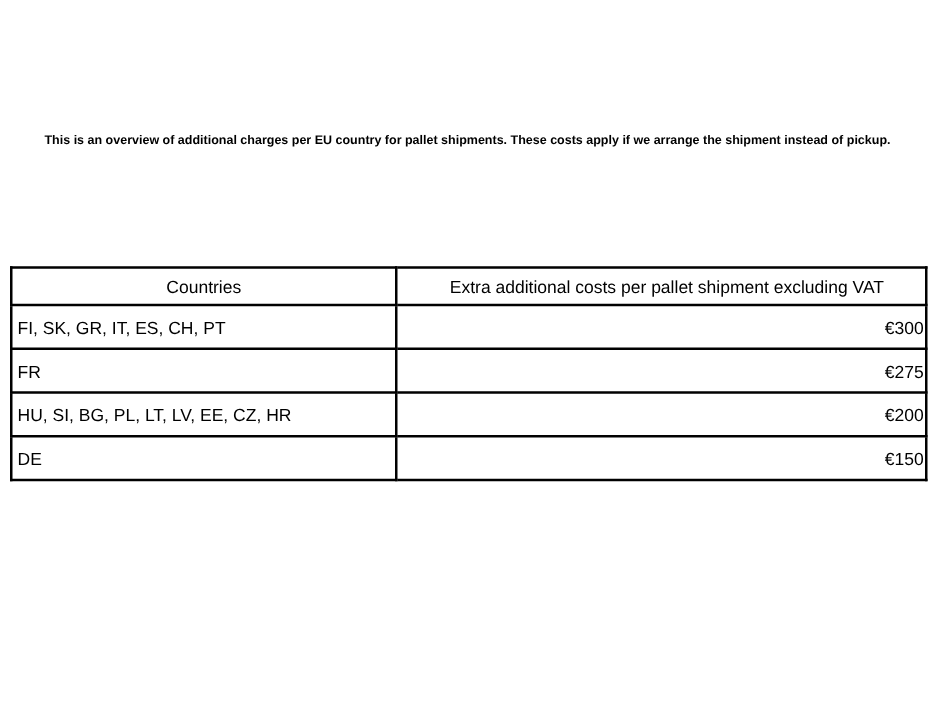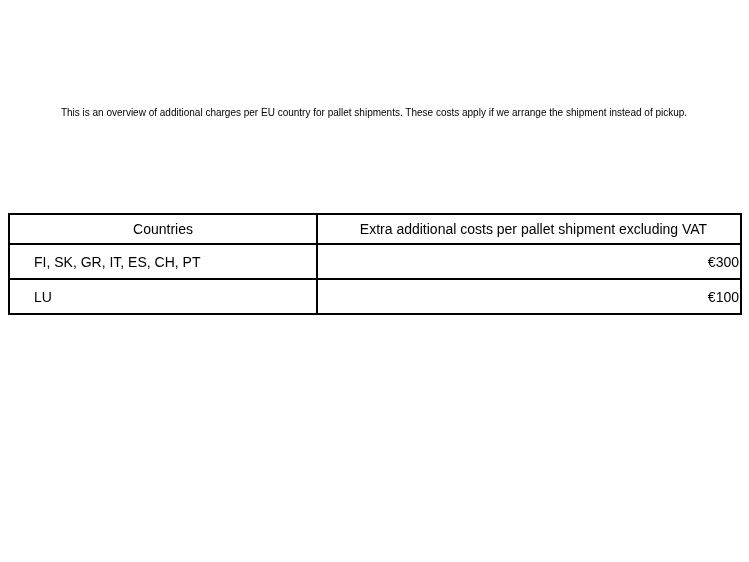--- a/index.html
+++ b/index.html
@@ -15,21 +15,21 @@
     color: #000000;
     overflow: hidden;
   }
   .intro {
     position: absolute;
     top: 106px;
     left: 0;
     width: 748px;
     text-align: center;
     font-size: 10px;
-    font-weight: normal;
+    font-weight: bold;
     line-height: 13px;
     margin: 0;
     color: #000000;
   }
   .charges-table {
     position: absolute;
     left: 8px;
     top: 213px;
     width: 732px;
     border-collapse: collapse;
@@ -55,21 +55,21 @@
   }
   th.head-countries {
     text-align: center;
   }
   th.head-costs {
     text-align: center;
     padding-left: 10px;
   }
   td.cell-countries {
     text-align: left;
-    padding-left: 24px;
+    padding-left: 4px;
     margin-top: 32px;
   }
   td.cell-cost {
     text-align: right;
     padding-left: 37px;
   }
 </style>
 </head>
 <body>
 
@@ -87,19 +87,27 @@
         <th class="head-countries">Countries</th>
         <th class="head-costs">Extra additional costs per pallet shipment excluding VAT</th>
       </tr>
     </thead>
     <tbody>
       <tr>
         <td class="cell-countries">FI, SK, GR, IT, ES, CH, PT</td>
         <td class="cell-cost">€300</td>
       </tr>
       <tr>
-        <td class="cell-countries">LU</td>
-        <td class="cell-cost">€100</td>
+        <td class="cell-countries">FR</td>
+        <td class="cell-cost">€275</td>
+      </tr>
+      <tr>
+        <td class="cell-countries">HU, SI, BG, PL, LT, LV, EE, CZ, HR</td>
+        <td class="cell-cost">€200</td>
+      </tr>
+      <tr>
+        <td class="cell-countries">DE</td>
+        <td class="cell-cost">€150</td>
       </tr>
     </tbody>
   </table>
 
 </main>
 
 </body></html>

